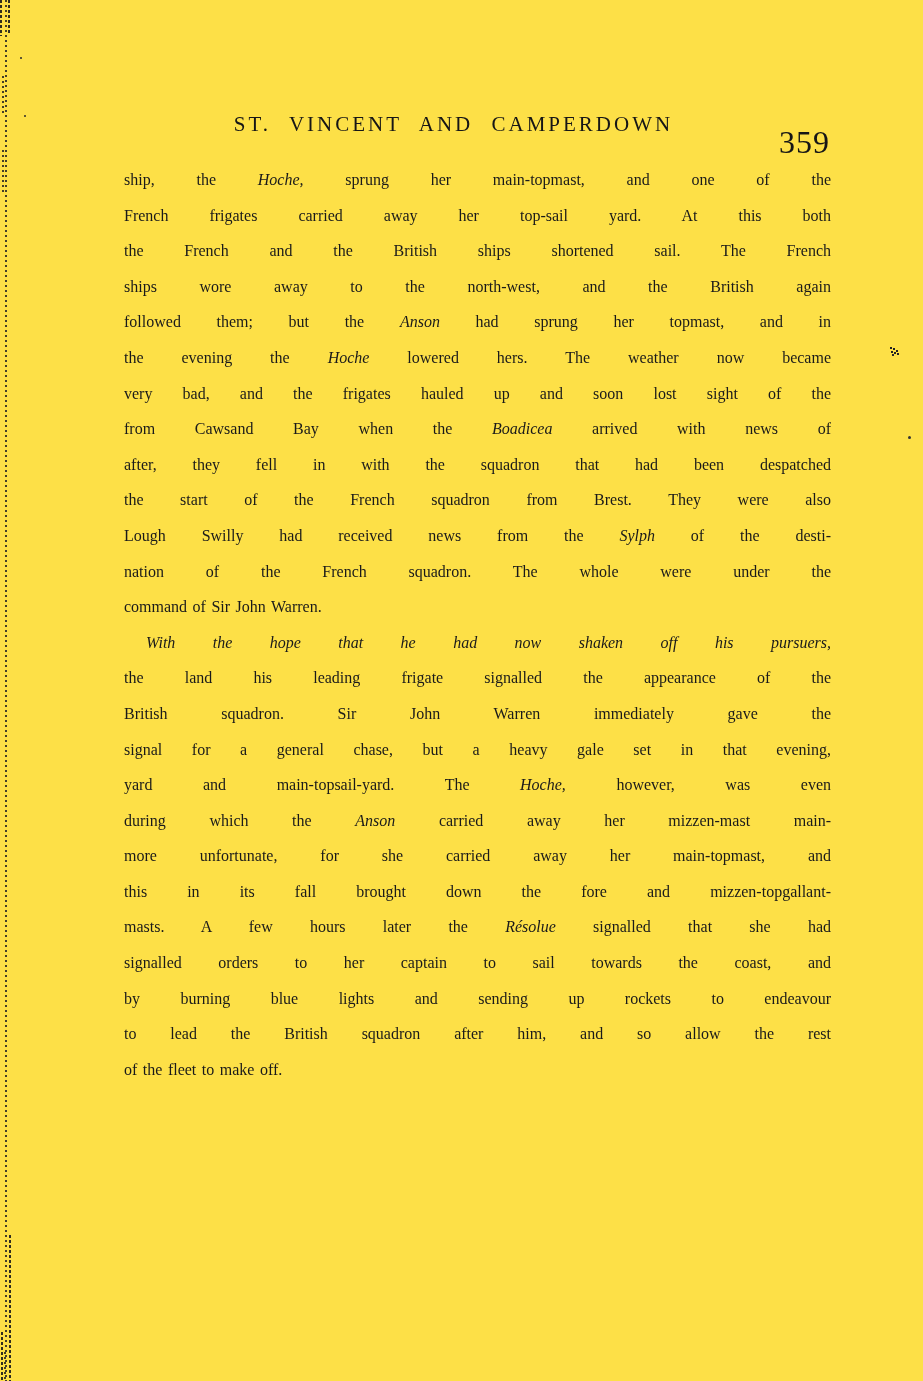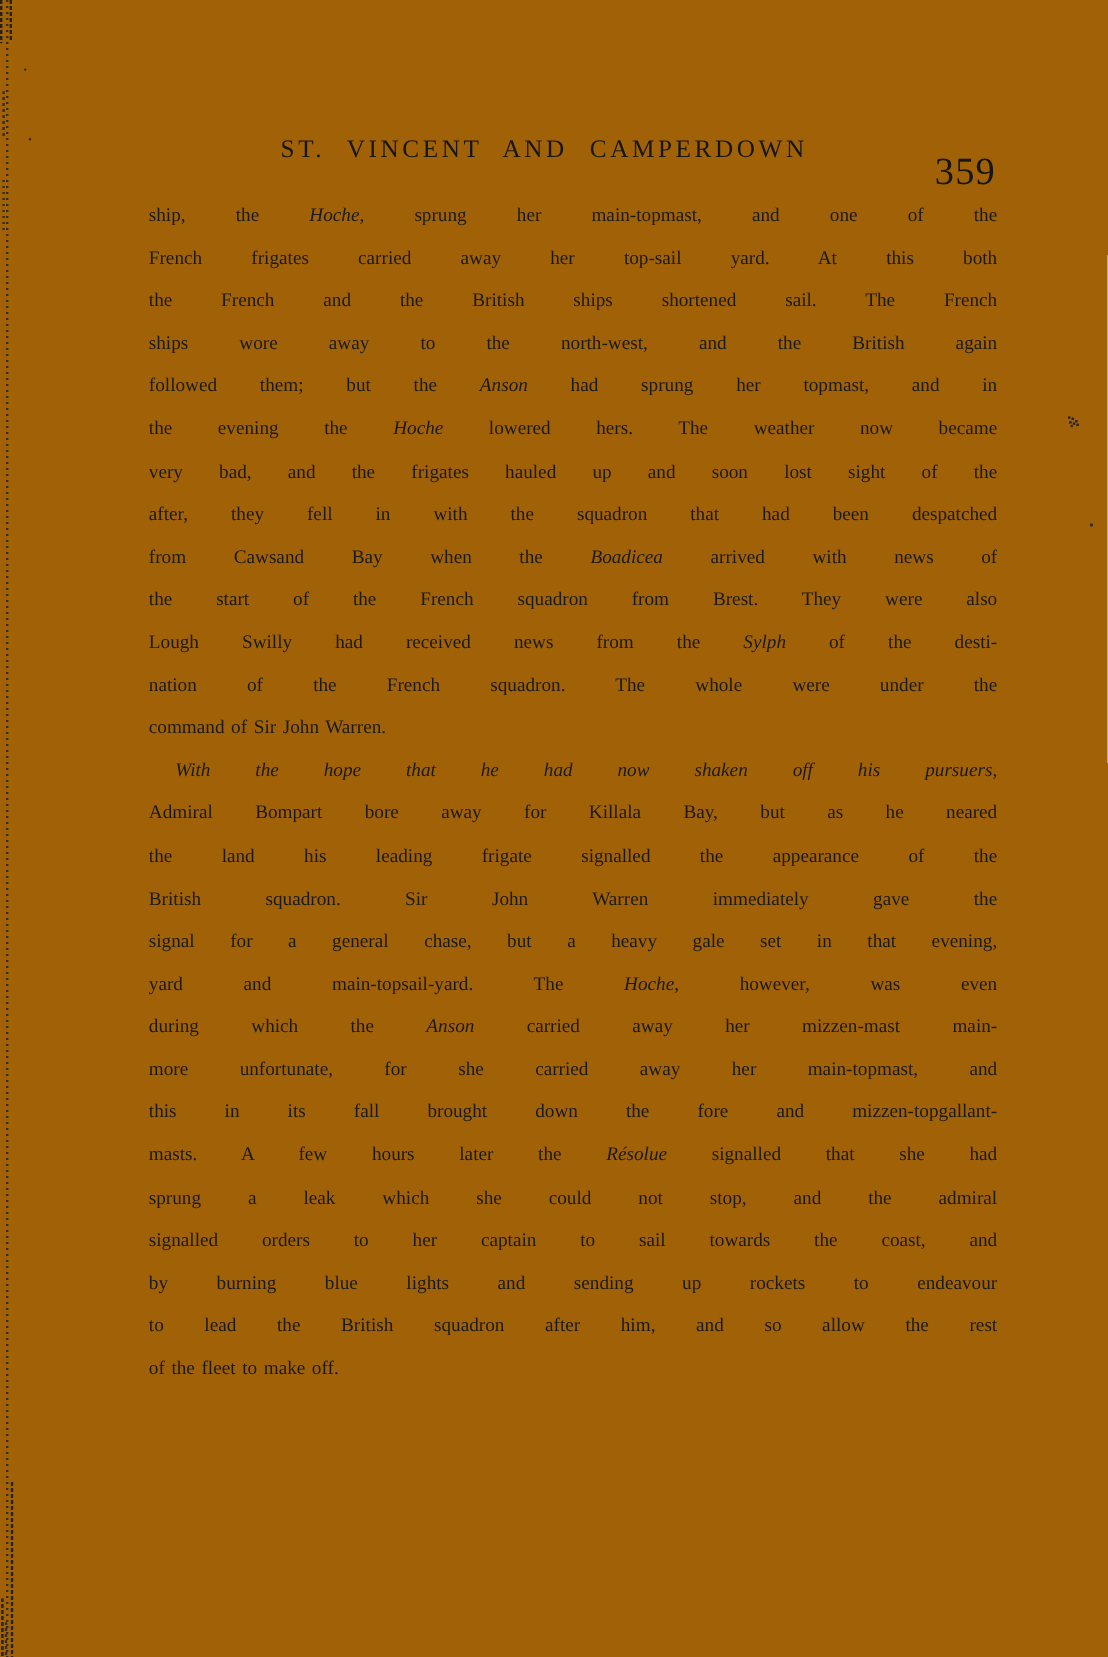--- a/index.html
+++ b/index.html
@@ -1,19 +1,19 @@
 <!DOCTYPE html>
 <html><head>
 <meta charset="utf-8">
 <style>
   html,body{margin:0;padding:0;background:#e8e8e6;}
   .page{
     position:relative;
     width:923px;height:1381px;
-    background:#a16207;
+    background:#fde047;
     overflow:hidden;
     font-family:"Liberation Serif","DejaVu Serif",serif;
     color:#1a1a1a;
   }
   
   .header{position:absolute;top:112px;left:0;width:923px;height:30px;}
   .header-title{
     display:block;text-align:center;
     font-size:21px;letter-spacing:3px;word-spacing:10px;
     color:#161616;
@@ -71,37 +71,35 @@
   </div>
 
   <div class="text-block">
       <div class="line"><span>ship, the </span><span class="it">Hoche,</span><span> sprung her main-topmast, and one of the</span></div>
       <div class="line"><span>French frigates carried away her top-sail yard.  At this both</span></div>
       <div class="line"><span>the French and the British ships shortened sail.  The French</span></div>
       <div class="line"><span>ships wore away to the north-west, and the British again</span></div>
       <div class="line"><span>followed them; but the </span><span class="it">Anson</span><span> had sprung her topmast, and in</span></div>
       <div class="line"><span>the evening the </span><span class="it">Hoche</span><span> lowered hers.  The weather now became</span></div>
       <div class="line"><span>very bad, and the frigates hauled up and soon lost sight of the</span></div>
+      <div class="line"><span>from Cawsand Bay when the </span><span class="it">Boadicea</span><span> arrived with news of</span></div>
       <div class="line"><span>after, they fell in with the squadron that had been despatched</span></div>
-      <div class="line"><span>from Cawsand Bay when the </span><span class="it">Boadicea</span><span> arrived with news of</span></div>
       <div class="line"><span>the start of the French squadron from Brest.  They were also</span></div>
       <div class="line"><span>Lough Swilly had received news from the </span><span class="it">Sylph</span><span> of the desti-</span></div>
       <div class="line"><span>nation of the French squadron.  The whole were under the</span></div>
       <div class="line flush"><span>command of Sir John Warren.</span></div>
       <div class="line indent"><span>With the hope that he had now shaken off his pursuers,</span></div>
-      <div class="line"><span>Admiral Bompart bore away for Killala Bay, but as he neared</span></div>
       <div class="line"><span>the land his leading frigate signalled the appearance of the</span></div>
       <div class="line"><span>British squadron.  Sir John Warren immediately gave the</span></div>
       <div class="line"><span>signal for a general chase, but a heavy gale set in that evening,</span></div>
       <div class="line"><span>yard and main-topsail-yard.  The </span><span class="it">Hoche,</span><span> however, was even</span></div>
       <div class="line"><span>during which the </span><span class="it">Anson</span><span> carried away her mizzen-mast main-</span></div>
       <div class="line"><span>more unfortunate, for she carried away her main-topmast, and</span></div>
       <div class="line"><span>this in its fall brought down the fore and mizzen-topgallant-</span></div>
       <div class="line"><span>masts.  A few hours later the </span><span class="it">Résolue</span><span> signalled that she had</span></div>
-      <div class="line"><span>sprung a leak which she could not stop, and the admiral</span></div>
       <div class="line"><span>signalled orders to her captain to sail towards the coast, and</span></div>
       <div class="line"><span>by burning blue lights and sending up rockets to endeavour</span></div>
       <div class="line"><span>to lead the British squadron after him, and so allow the rest</span></div>
       <div class="line flush"><span>of the fleet to make off.</span></div>
     </div>
 
   <div class="art vdots edge-line"></div>
   <div class="art vdense sq-top-a"></div>
   <div class="art vdense sq-top-b"></div>
   <div class="art vdots sq-mid-a"></div>

